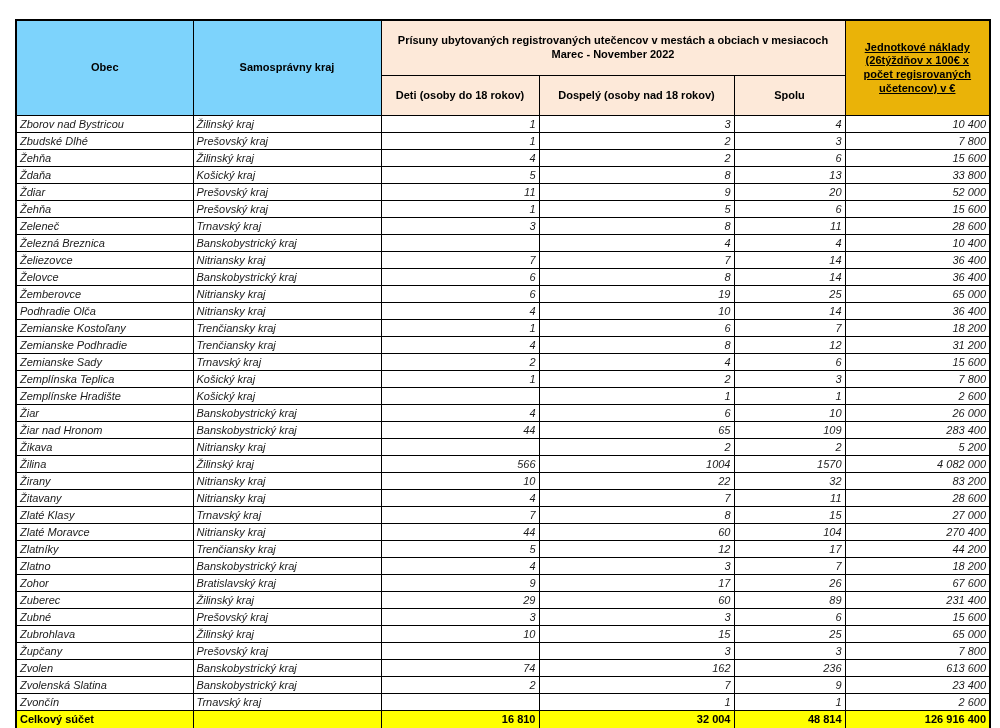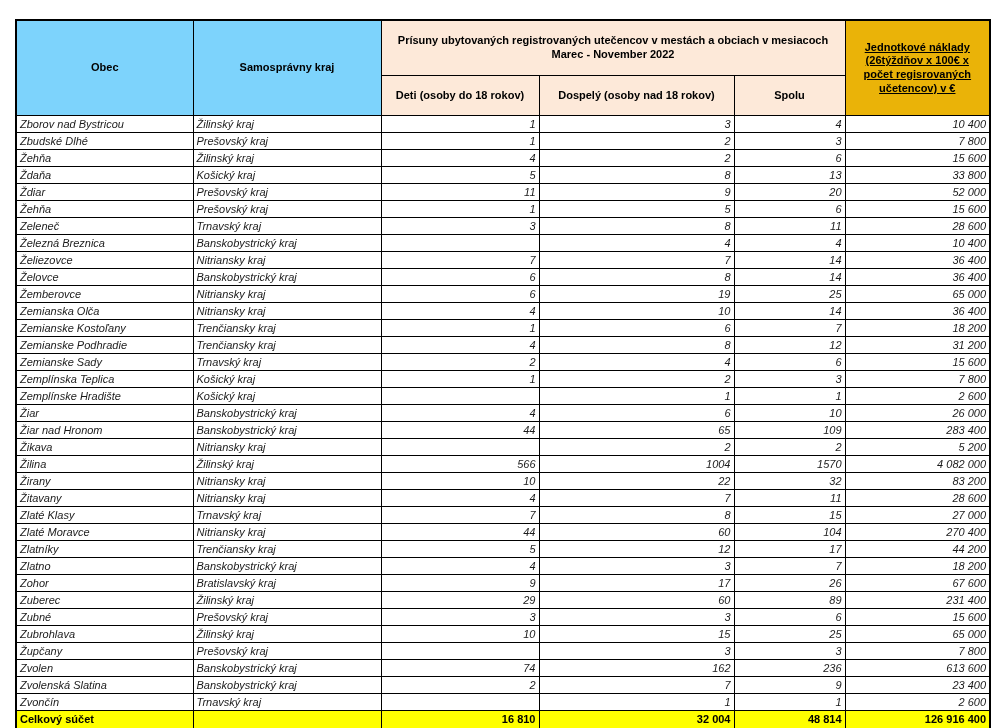--- a/index.html
+++ b/index.html
@@ -168,21 +168,21 @@
         </tr>
         <tr>
           <td class="txt">Žemberovce</td>
           <td class="txt">Nitriansky kraj</td>
           <td class="num">6</td>
           <td class="num">19</td>
           <td class="num">25</td>
           <td class="num">65 000</td>
         </tr>
         <tr>
-          <td class="txt">Zemianska Olča</td>
+          <td class="txt">Podhradie Olča</td>
           <td class="txt">Nitriansky kraj</td>
           <td class="num">4</td>
           <td class="num">10</td>
           <td class="num">14</td>
           <td class="num">36 400</td>
         </tr>
         <tr>
           <td class="txt">Zemianske Kostoľany</td>
           <td class="txt">Trenčiansky kraj</td>
           <td class="num">1</td>

